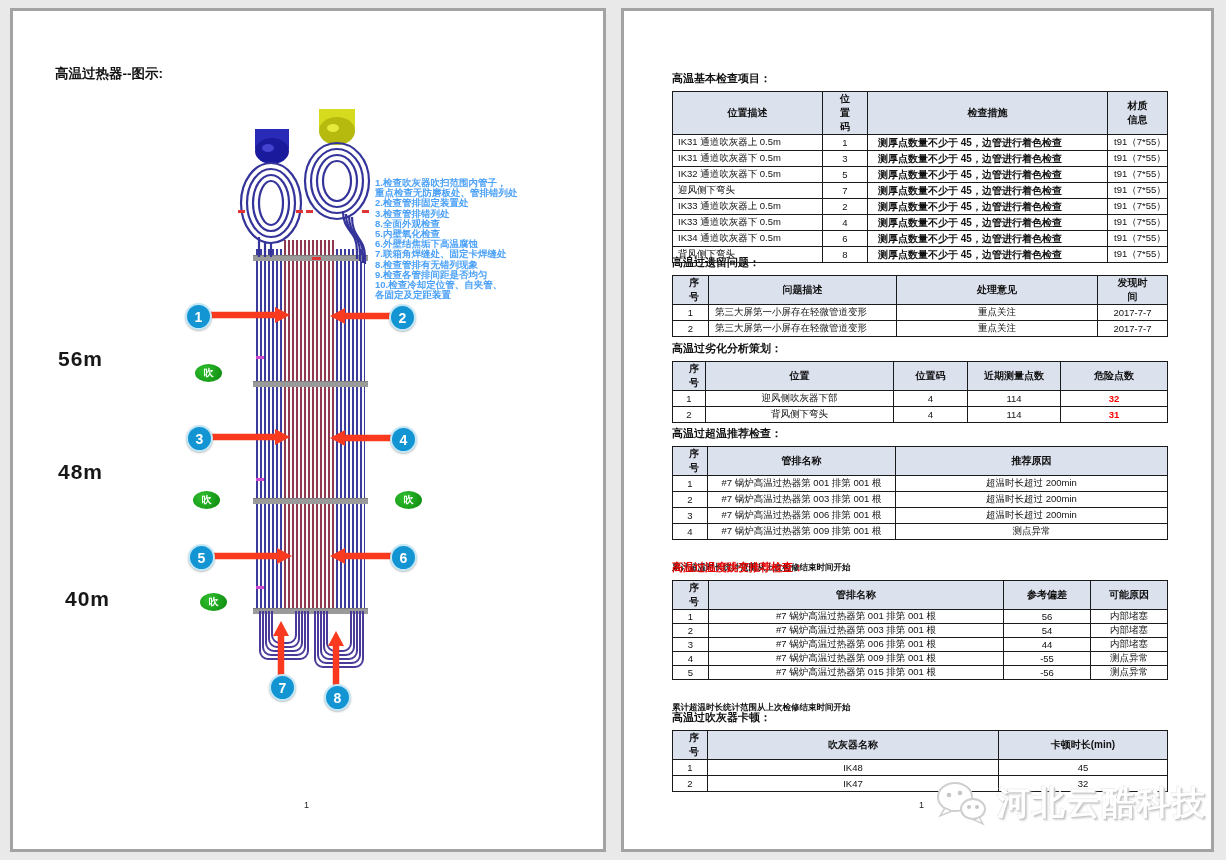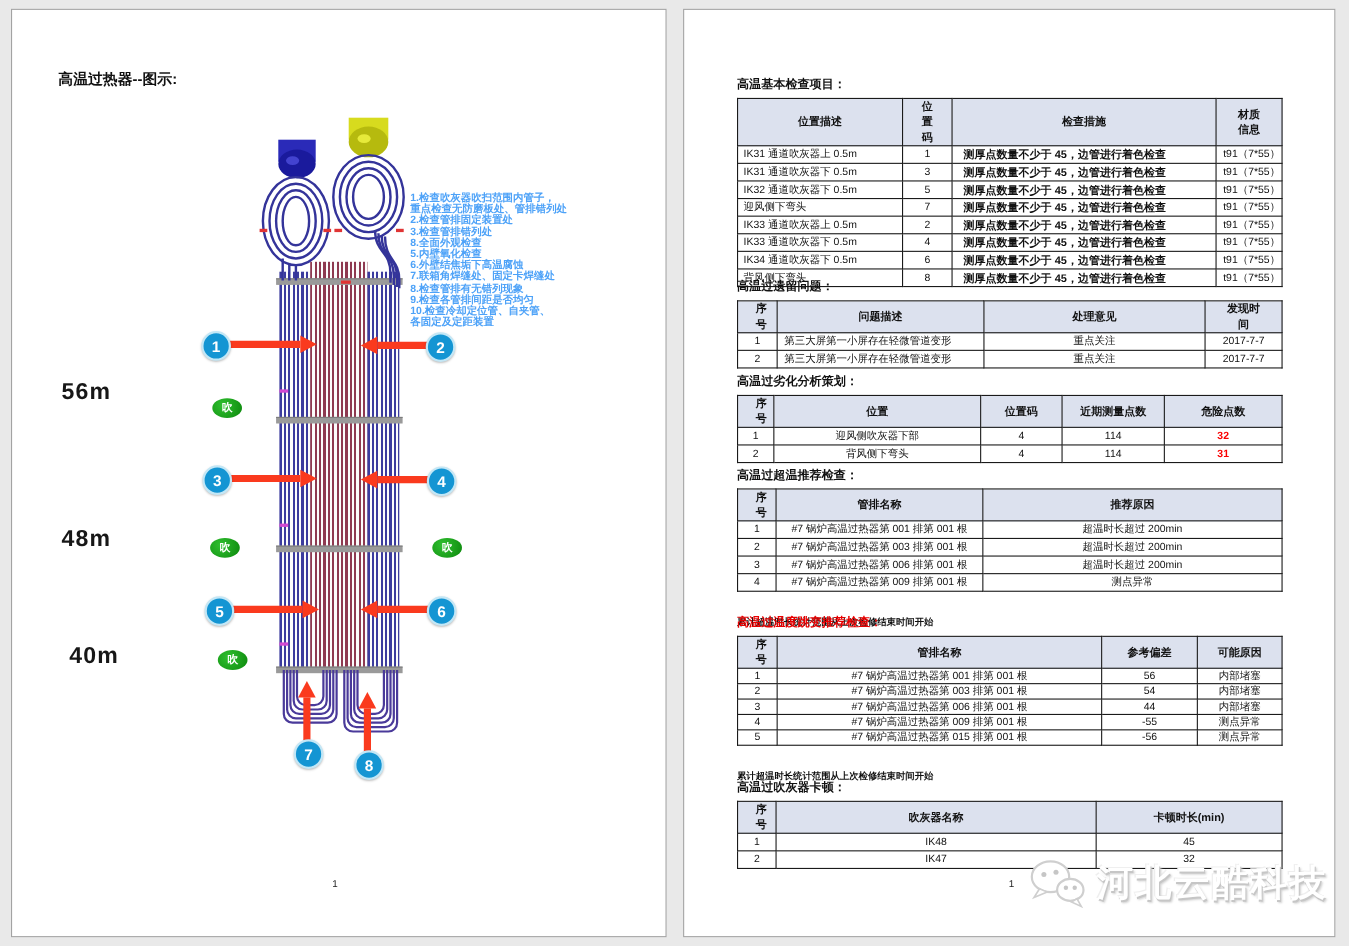--- a/index.html
+++ b/index.html
@@ -1,17 +1,17 @@
 <!DOCTYPE html>
 <html><head>
 <meta charset="utf-8">
 <style>
   html,body{margin:0;padding:0;background:#e9e9e9;font-family:"Liberation Sans","DejaVu Sans",sans-serif;}
   #stage{position:relative;width:1226px;height:860px;background:#e9e9e9;overflow:hidden;}
-  .page{position:absolute;top:8px;height:844px;background:#ffffff;border:1px solid #a3a3a3;box-sizing:border-box;}
+  .page{position:absolute;top:8px;height:844px;background:#ffffff;border:3px solid #a3a3a3;box-sizing:border-box;}
   #page-left{left:10px;width:596px;}
   #page-right{left:621px;width:593px;}
 
   
   .lp-title{position:absolute;left:42px;top:54px;font-size:13.5px;font-weight:bold;color:#111;}
   .elev{position:absolute;font-size:21px;font-weight:bold;color:#171717;letter-spacing:1px;margin-top:45px;}
   .notes{position:absolute;left:362px;top:167px;width:196px;font-size:9.5px;line-height:10.2px;font-weight:bold;color:#4da2f8;}
   .bundle{position:absolute;}
   .bundle.bl{left:243px;top:238px;width:28px;height:364px;background:repeating-linear-gradient(90deg,#3b3b9e 0,#3b3b9e 2px,#fcfcfc 2px,#fcfcfc 4px);}
   .bundle.bm{left:271px;top:229px;width:52px;height:373px;background:repeating-linear-gradient(90deg,#8e3950 0,#8e3950 2px,#fcfcfc 2px,#fcfcfc 4px);}
@@ -152,21 +152,21 @@
     <div class="marker" style="left:377px;top:533px;">6</div>
     <div class="marker" style="left:256px;top:663px;">7</div>
     <div class="marker" style="left:311px;top:673px;">8</div>
 
     <div class="blow" style="left:182px;top:353px;">吹</div>
     <div class="blow" style="left:180px;top:480px;">吹</div>
     <div class="blow" style="left:382px;top:480px;">吹</div>
     <div class="blow" style="left:187px;top:582px;">吹</div>
 
     <div class="elev" style="left:45px;top:291px;">56m</div>
-    <div class="elev" style="left:45px;top:424px;">48m</div>
+    <div class="elev" style="left:45px;top:404px;">48m</div>
     <div class="elev" style="left:52px;top:531px;">40m</div>
 
     <div class="notes">
         <div>1.检查吹灰器吹扫范围内管子，</div>
         <div>重点检查无防磨板处、管排错列处</div>
         <div>2.检查管排固定装置处</div>
         <div>3.检查管排错列处</div>
         <div>8.全面外观检查</div>
         <div>5.内壁氧化检查</div>
         <div>6.外壁结焦垢下高温腐蚀</div>

